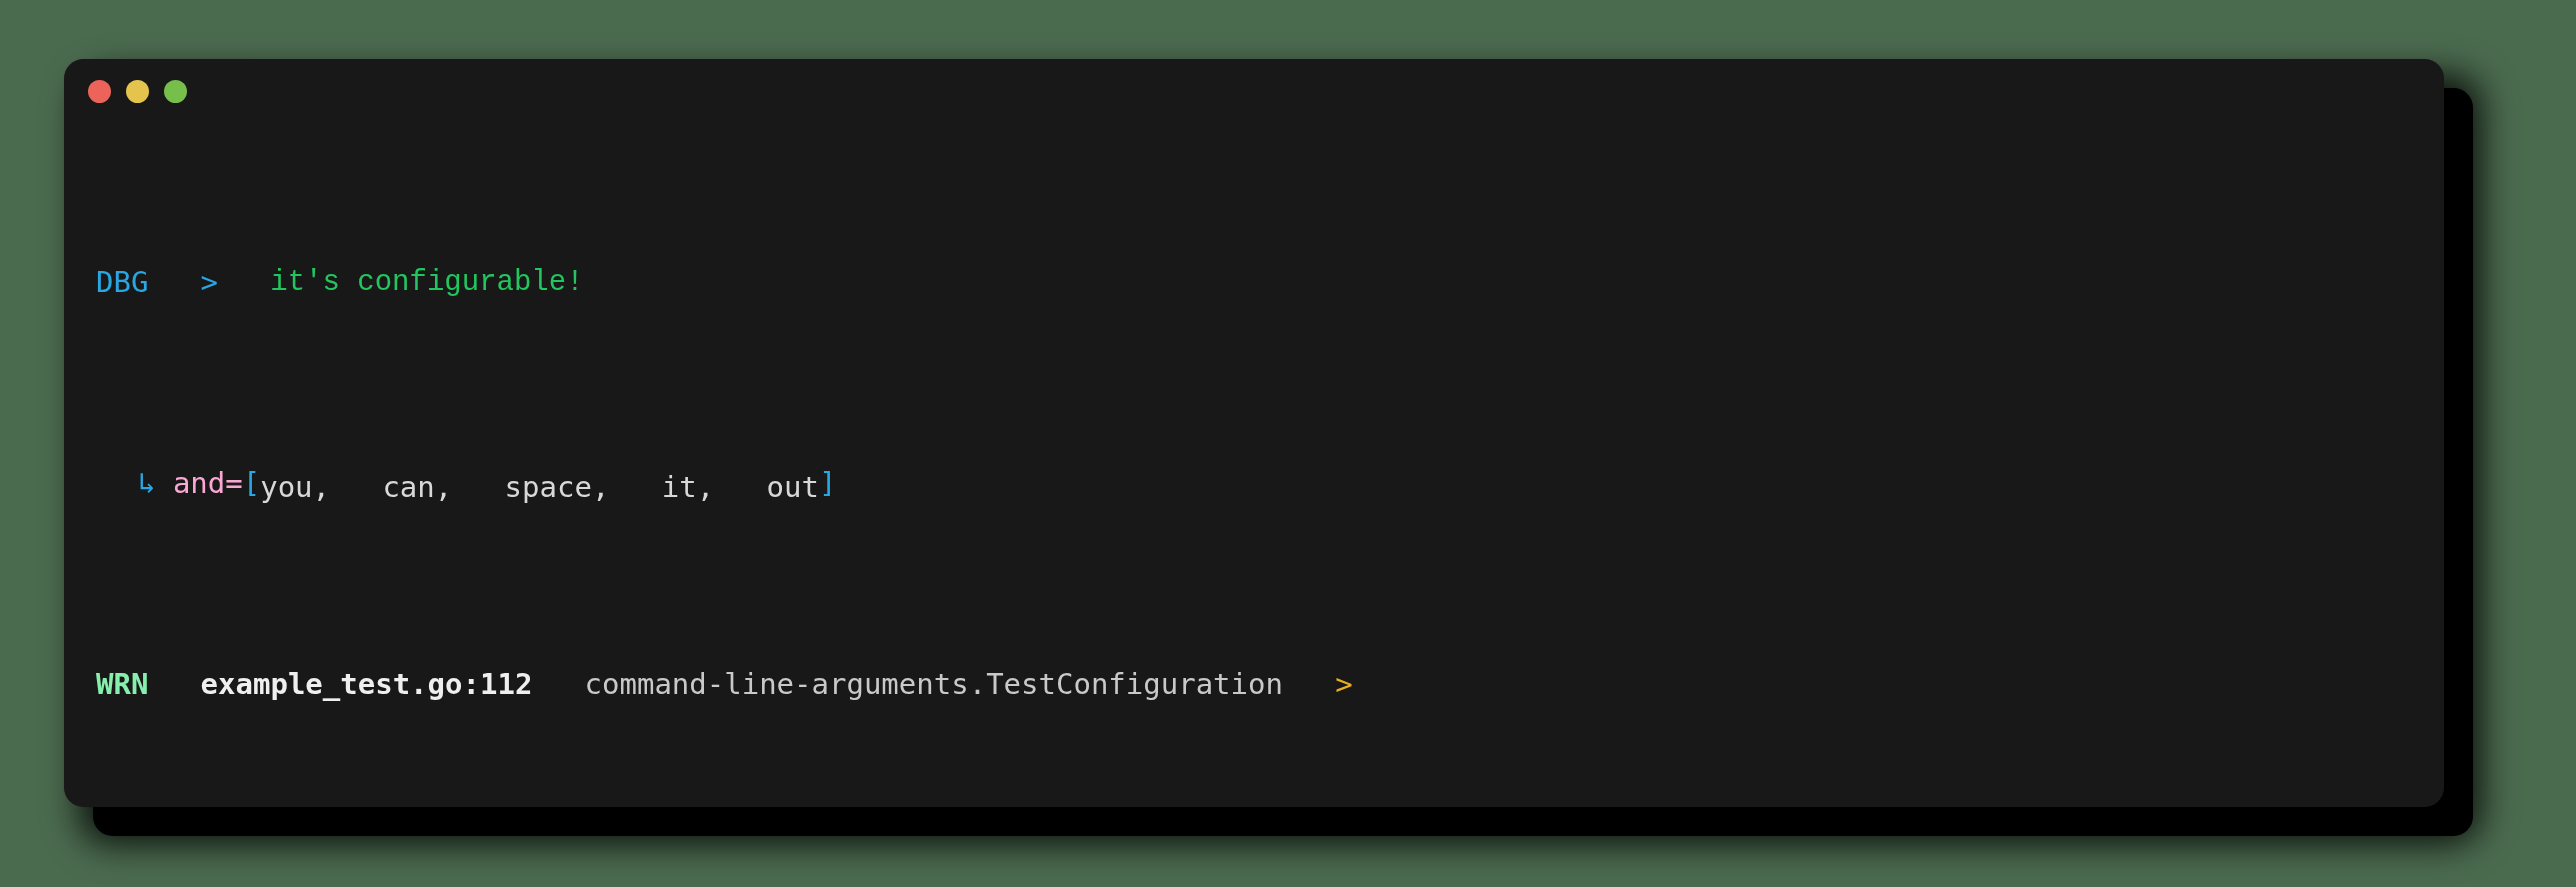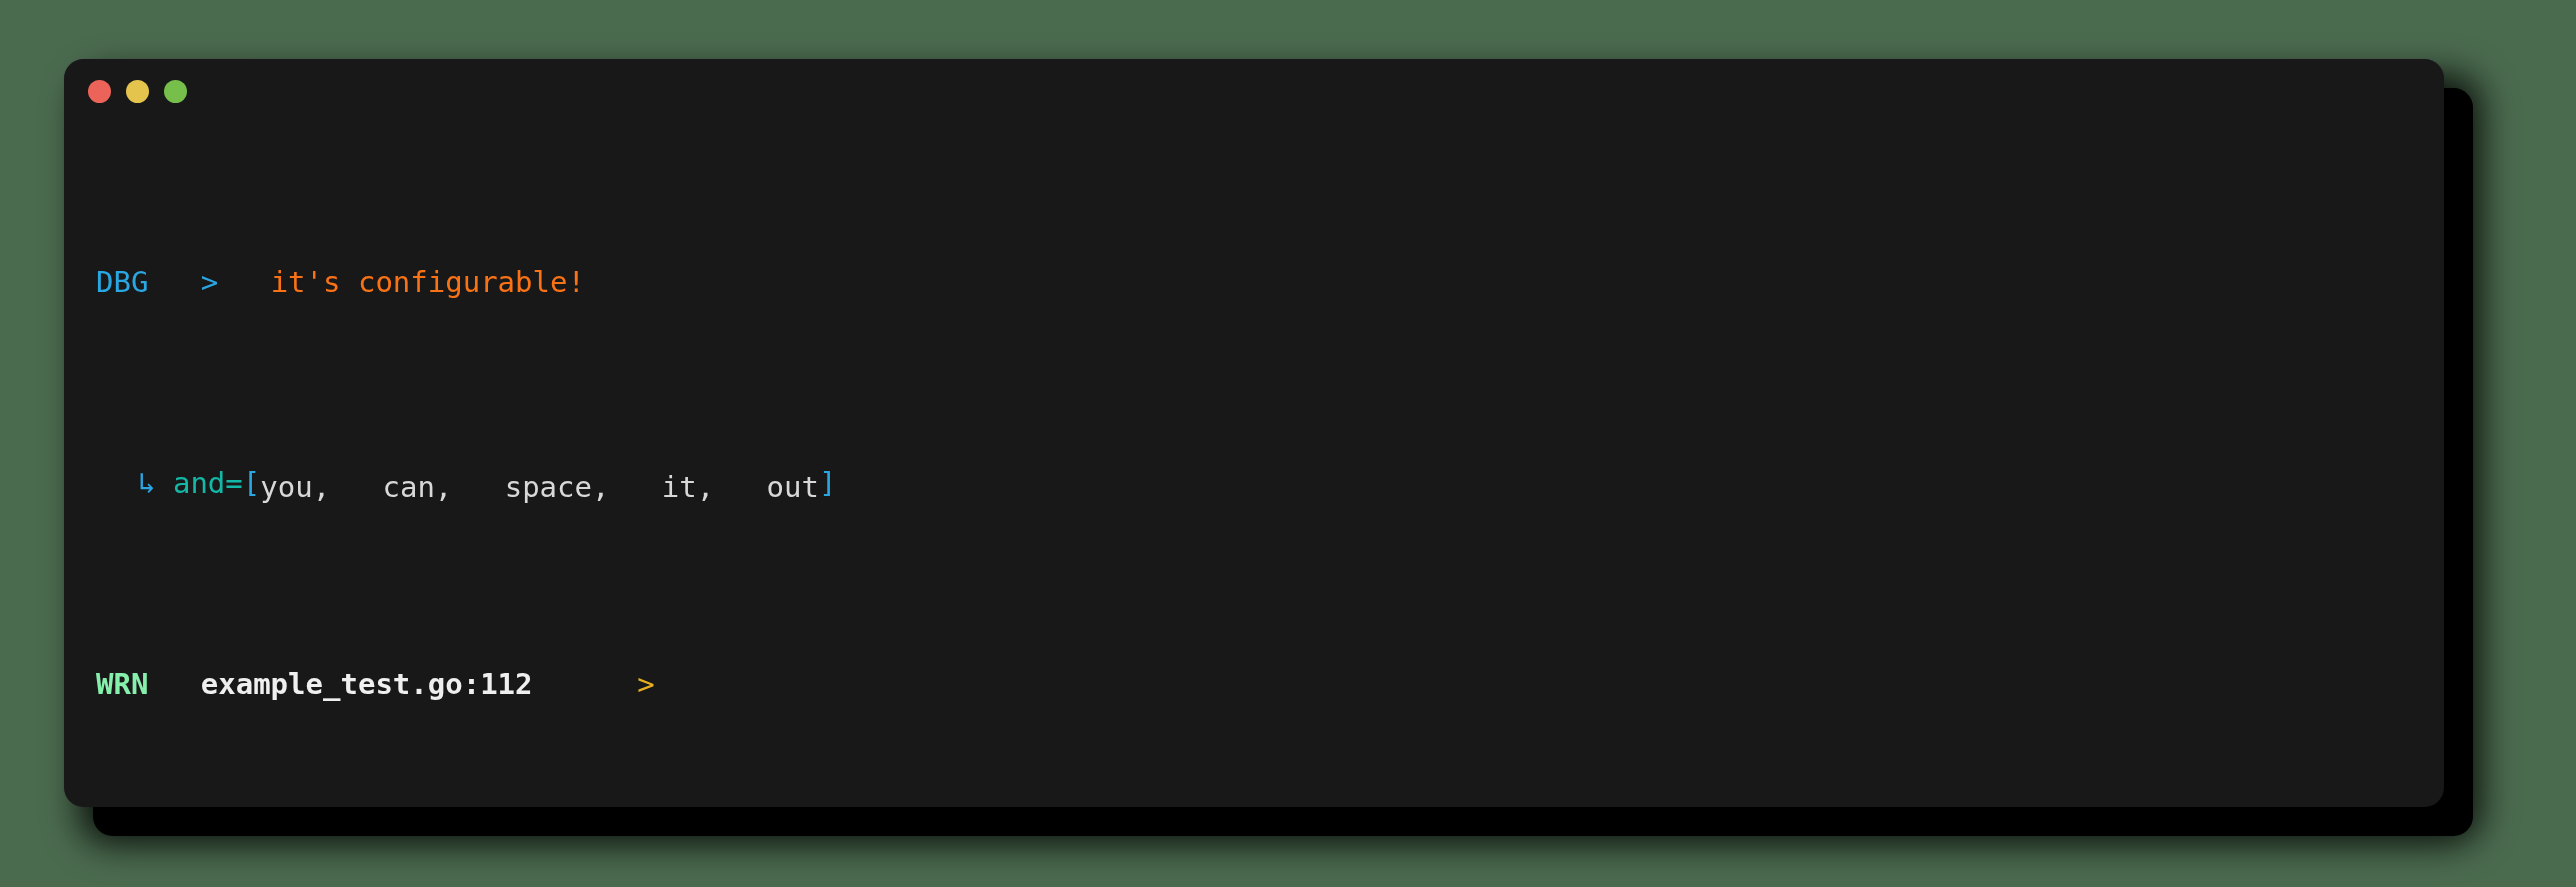--- a/index.html
+++ b/index.html
@@ -88,23 +88,23 @@
     white-space: pre;
   }
 
   .log-line.indent-1 { padding-left: 42px; }
 
   
   .lvl-debug   { color: #29a7e3; font-weight: 400; }
   .lvl-warn    { color: #86efac; font-weight: 700; }
   .sep-debug   { color: #29a7e3; }
   .sep-warn    { color: #e8b020; }
-  .key-debug   { color: #14b8a6; text-align: center; }
+  .key-debug   { color: #f9a8d4; text-align: center; }
   .punct-debug { color: #29a7e3; }
-  .msg         { color: #f97316; }
+  .msg         { color: #22c55e; font-family: Liberation Mono, monospace; }
   .caller      { color: #efefef; font-weight: 700; text-align: right; }
   .logger-name { color: #c9c9c9; }
   .value       { color: #d8d8d8; margin-top: 8px; }
   .arrow       { color: #29a7e3; }
 </style>
 </head>
 <body>
 
 <div class="desktop">
 
@@ -125,21 +125,21 @@
         <span class="lvl-debug">DBG</span><span class="msg">   </span><span class="sep-debug">&gt;</span><span class="msg">   </span><span class="msg">it's configurable!</span>
       </div>
 
       
       <div class="log-line indent-1">
         <span class="arrow">↳</span><span class="msg"> </span><span class="key-debug">and=</span><span class="punct-debug">[</span><span class="value">you,   can,   space,   it,   out</span><span class="punct-debug">]</span>
       </div>
 
       
       <div class="log-line">
-        <span class="lvl-warn">WRN</span><span class="msg">   </span><span class="caller">example_test.go:112</span><span class="msg">   </span><span class="msg">   </span><span class="sep-warn">&gt;</span><span class="msg">   </span>
+        <span class="lvl-warn">WRN</span><span class="msg">   </span><span class="caller">example_test.go:112</span><span class="msg">   </span><span class="logger-name">command-line-arguments.TestConfiguration</span><span class="msg">   </span><span class="sep-warn">&gt;</span><span class="msg">   </span>
       </div>
 
       
       
 
       
       
       
       
 

